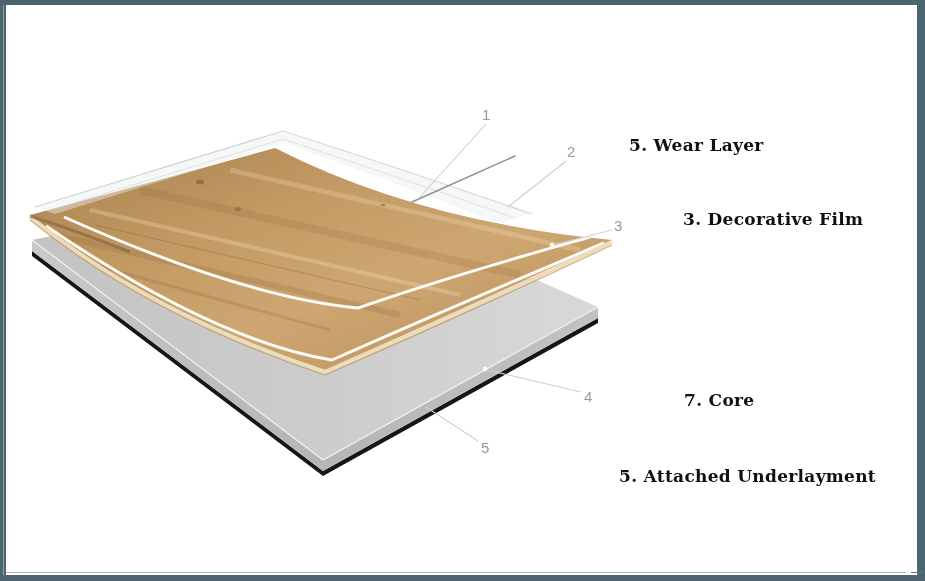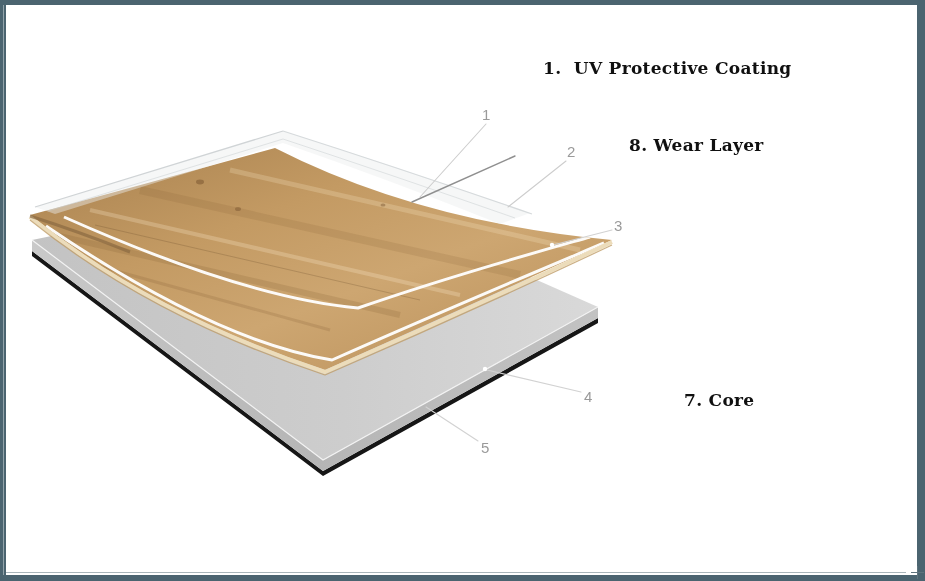--- a/index.html
+++ b/index.html
@@ -119,23 +119,24 @@
       <line x1="478" y1="441" x2="426" y2="407" stroke="#d2d2d2" stroke-width="1.1"></line>
     </g>
   </svg>
 
   <div class="callout-num" style="left:482px;top:107px">1</div>
   <div class="callout-num" style="left:567px;top:144px">2</div>
   <div class="callout-num" style="left:614px;top:218px">3</div>
   <div class="callout-num" style="left:584px;top:389px">4</div>
   <div class="callout-num" style="left:481px;top:440px">5</div>
 
-  <div class="layer-label" style="left:543px;top:58px">1.  UV Protective Coating</div>
-  <div class="layer-label" style="left:629px;top:135px">8. Wear Layer</div>
+  <div class="layer-label" style="left:629px;top:135px">5. Wear Layer</div>
+  <div class="layer-label" style="left:683px;top:209px">3. Decorative Film</div>
   <div class="layer-label" style="left:684px;top:390px">7. Core</div>
+  <div class="layer-label" style="left:619px;top:466px">5. Attached Underlayment</div>
 
   <div class="frame frame-top"></div>
   <div class="frame frame-right"></div>
   <div class="frame frame-bottom"></div>
   <div class="frame frame-left"></div>
   <div class="frame-left-stripe"></div>
   <div class="bottom-hairline"></div>
   <div class="cross-mark">
     <div class="h"></div>
     <div class="v"></div>

